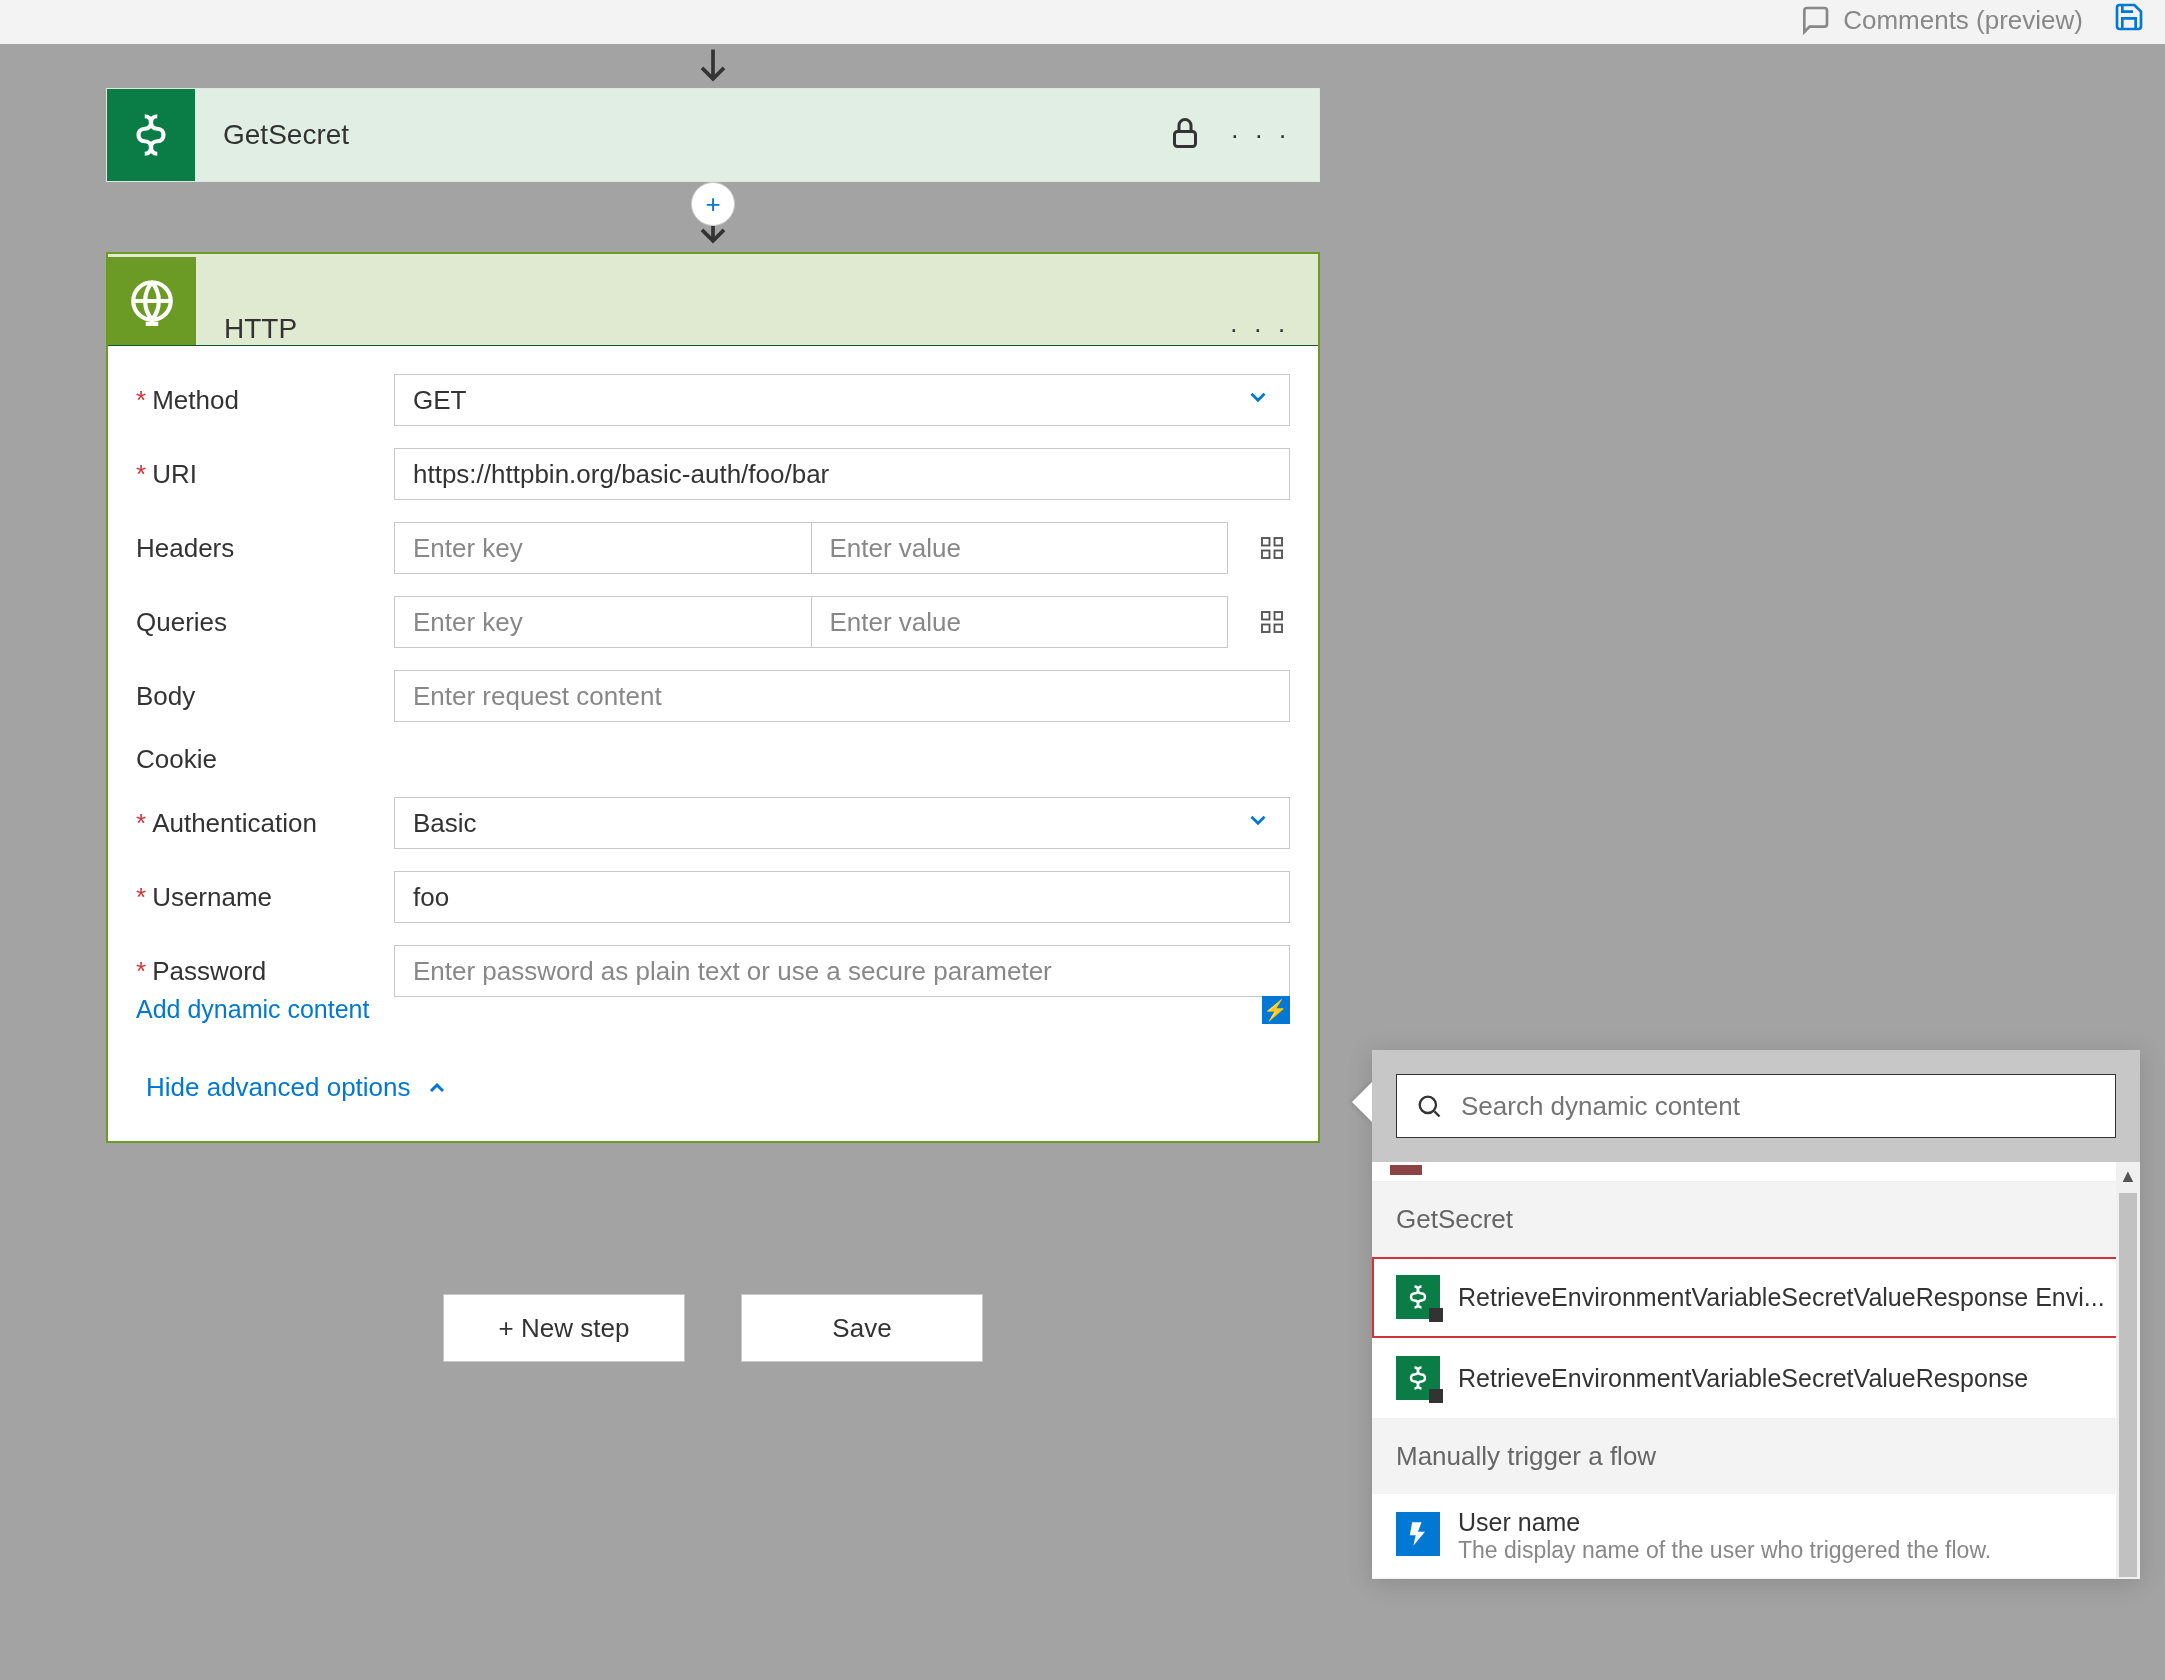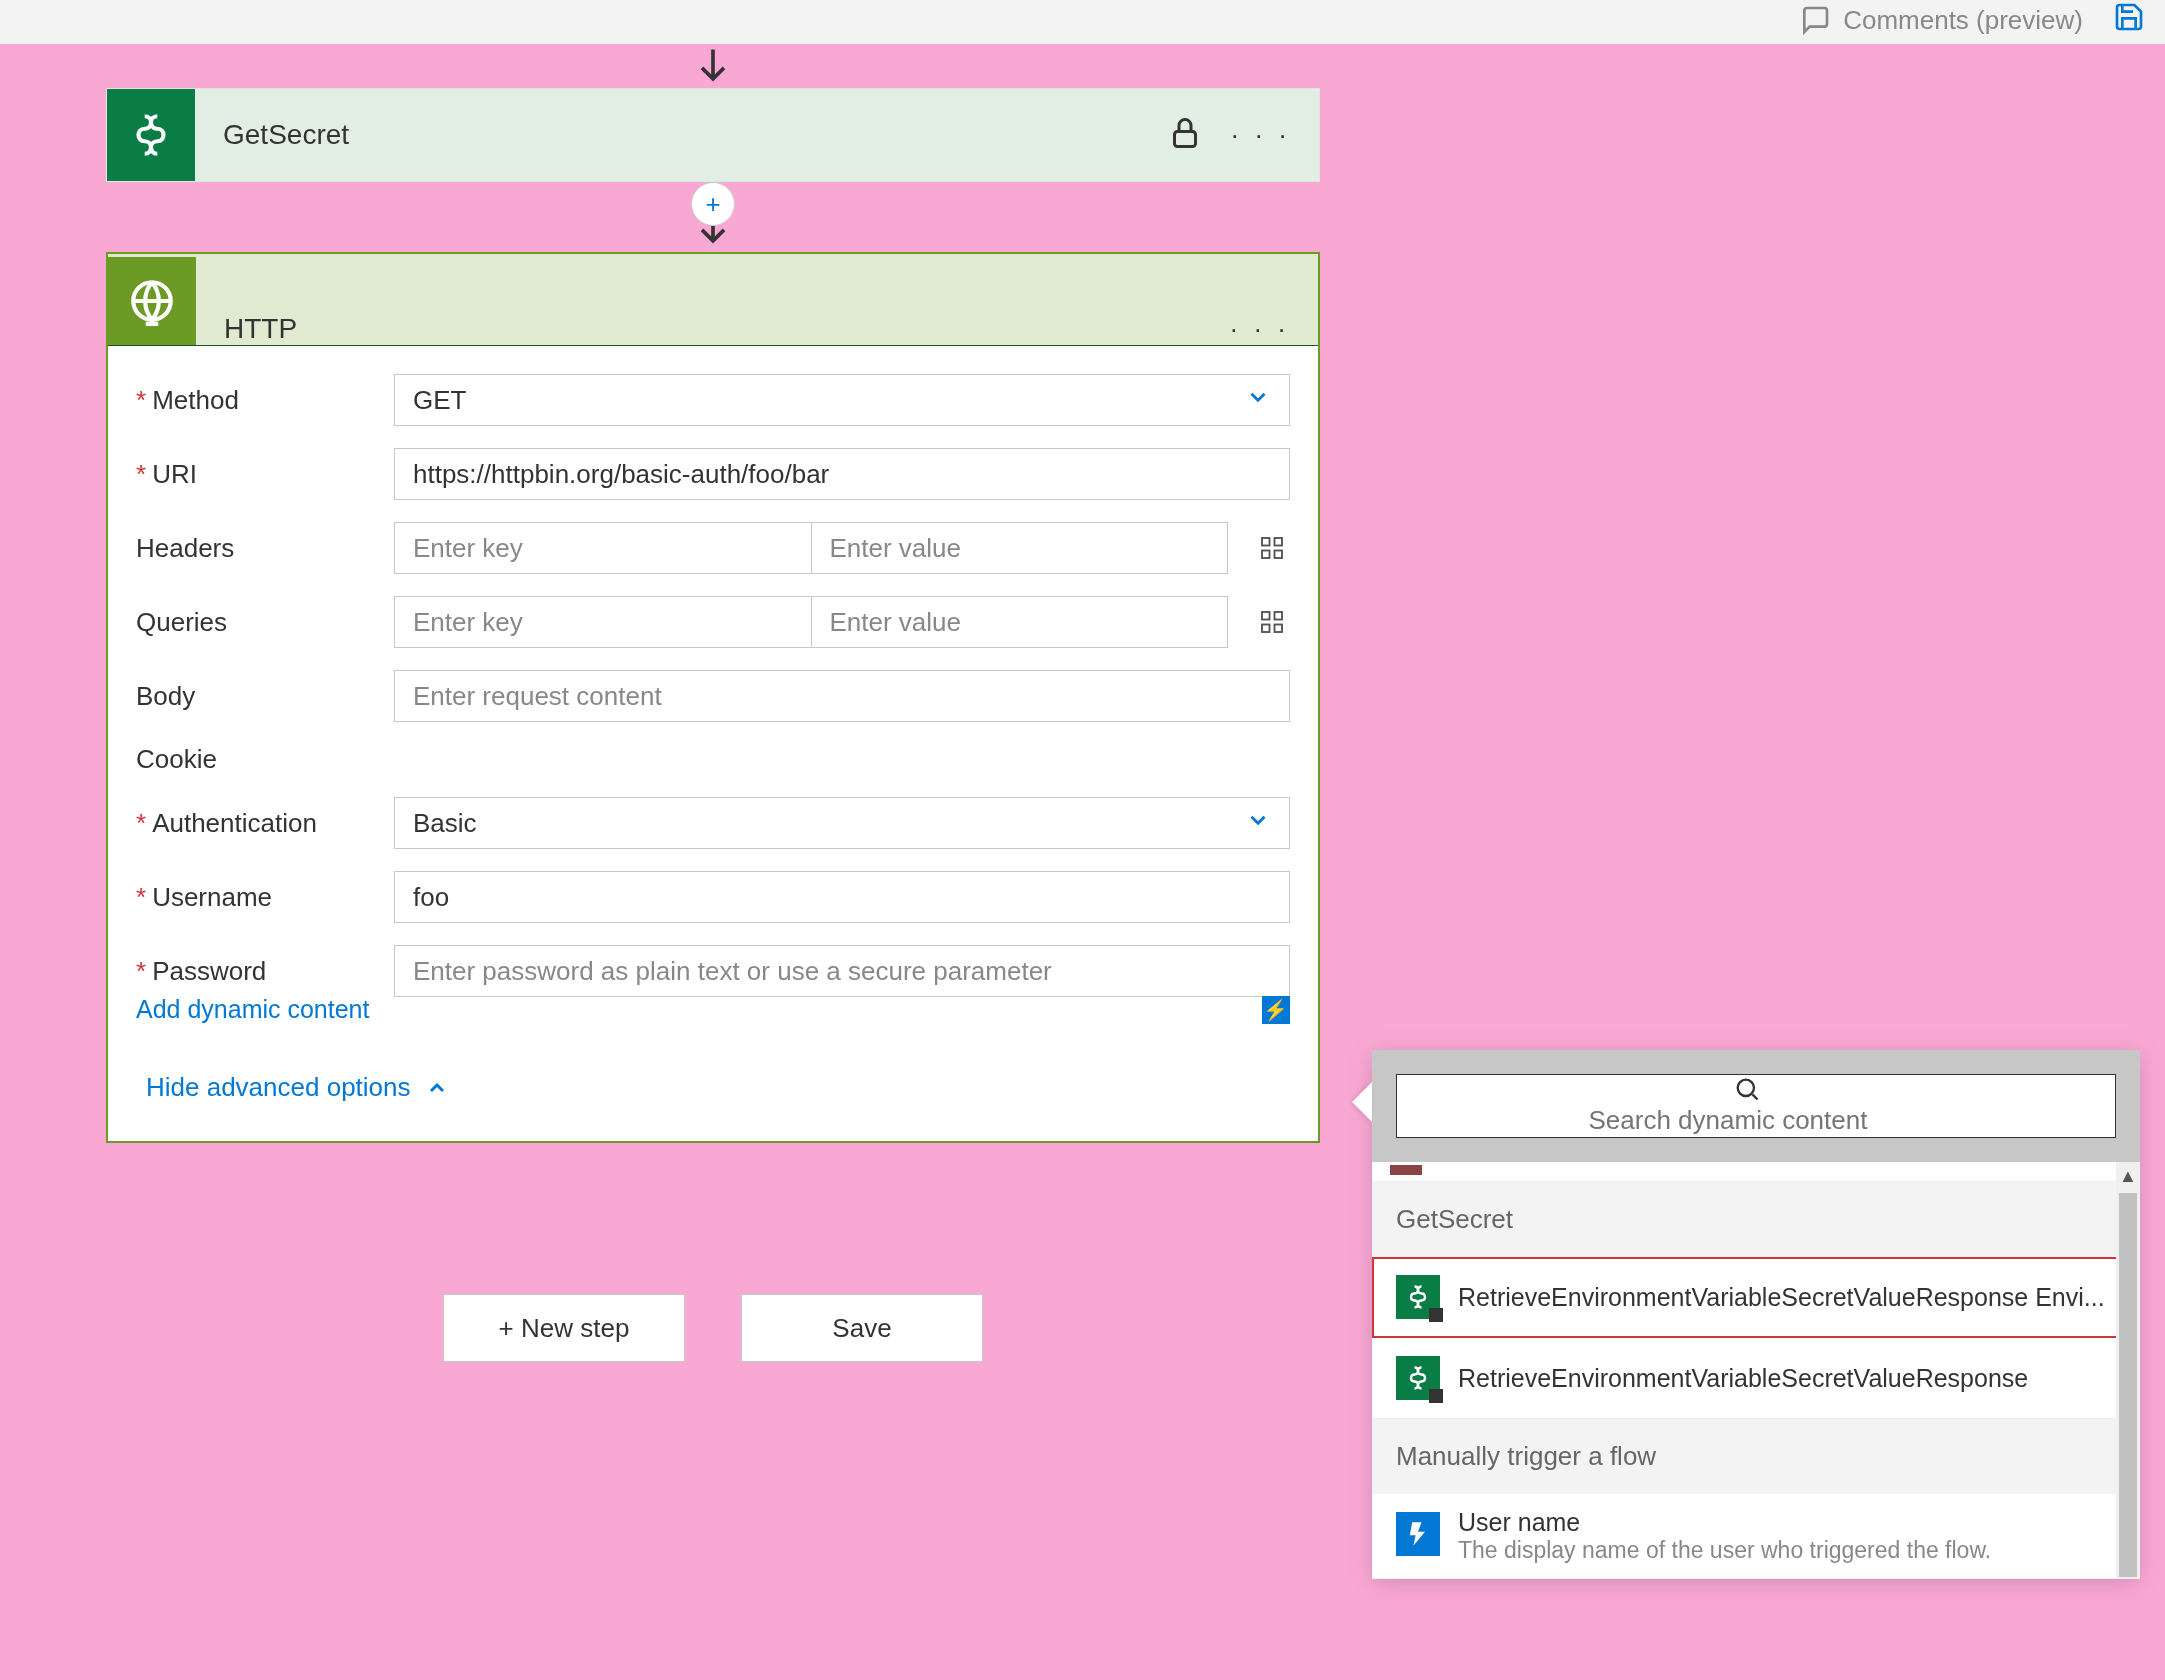--- a/index.html
+++ b/index.html
@@ -3,21 +3,21 @@
 <meta charset="utf-8">
 <style>
   * { box-sizing: border-box; margin:0; padding:0; font-family: "Segoe UI", -apple-system, sans-serif; }
   body { background:#f3f3f3; width:2165px; height:1680px; position:relative; overflow:hidden; }
 
   .toolbar { position:absolute; top:0; right:20px; height:40px; display:flex; align-items:center; gap:30px; color:#888; font-size:26px; }
   .toolbar .comment-item { display:flex; align-items:center; gap:12px; }
   .toolbar svg { width:32px; height:32px; stroke:#888; fill:none; stroke-width:2; }
   .toolbar .save-icon svg { stroke:#0078d4; }
 
-  .canvas { position:absolute; top:44px; left:0; right:0; bottom:0; background:#f9a8d4;padding-left:22px; }
+  .canvas { position:absolute; top:44px; left:0; right:0; bottom:0; background:#a3a3a3;padding-left:22px; }
 
   .flow-col { position:absolute; left:106px; top:0; width:1214px; }
 
   .arrow-down { display:flex; justify-content:center; }
   .arrow-down svg { width:44px; height:44px; stroke:#333; fill:none; stroke-width:2; }
 
   .card-header { display:flex; align-items:center; height:92px; }
   .card-header .icon-box { width:88px; height:92px; background:#0a7c46; display:flex; align-items:center; justify-content:center; }
   .card-header .icon-box svg { width:50px; height:50px; stroke:#fff; fill:none; stroke-width:2; }
   .card-header .title { flex:1; padding-left:28px; font-size:28px; color:#333; }
@@ -60,21 +60,21 @@
   .action-buttons { display:flex; justify-content:center; gap:56px; position:absolute; top:1250px; left:106px; width:1214px; }
   .action-buttons button { width:242px; height:68px; border:1px solid #c8c8c8; background:#fff; font-size:26px; color:#333; cursor:pointer; }
 
   
   .dyn-panel { position:absolute; left:1372px; top:1006px; width:768px; background:#fff; box-shadow:0 4px 24px rgba(0,0,0,0.15); }
   .dyn-panel .pointer { position:absolute; left:-20px; top:32px; width:0; height:0; border-top:20px solid transparent; border-bottom:20px solid transparent; border-right:20px solid #fff; filter:drop-shadow(-2px 0 2px rgba(0,0,0,0.1)); }
   .dyn-tabs { display:flex; padding:0 30px; gap:50px; border-bottom:1px solid #e0e0e0; }
   .dyn-tabs .tab { padding:26px 4px; font-size:27px; color:#333; cursor:pointer; border-bottom:5px solid transparent; }
   .dyn-tabs .tab.active { font-weight:600; border-bottom-color:#0078d4; }
   .dyn-search-wrap { background:#c7c7c7; padding:24px; }
-  .dyn-search { display:flex; align-items:center; background:#fff; border:1px solid #333; height:64px; padding:0 18px;flex-direction:column; }
+  .dyn-search { display:flex; align-items:center; background:#fff; border:1px solid #333; height:64px; padding:0 18px; }
   .dyn-search svg { width:28px; height:28px; stroke:#333; fill:none; stroke-width:2; margin-right:18px; }
   .dyn-search input { border:none; outline:none; height:100%; flex:1; font-size:26px; }
 
   .dyn-content { position:relative; max-height:500px; overflow:hidden; }
   .dyn-prev-strip { height:20px; background:#fff; border-bottom:1px solid #eee; position:relative; }
   .dyn-prev-strip .tiny { position:absolute; left:18px; bottom:6px; width:32px; height:10px; background:#8b4343; }
   .dyn-group-hdr { background:#f3f3f3; padding:22px 24px; font-size:26px; color:#666; }
   .dyn-item { display:flex; align-items:center; gap:18px; padding:18px 24px; cursor:pointer; border-bottom:1px solid #f0f0f0; }
   .dyn-item.highlighted { outline:2px solid #d13438; outline-offset:-2px; }
   .dyn-item .dicn { width:44px; height:44px; background:#0a7c46; display:flex; align-items:center; justify-content:center; position:relative; }

